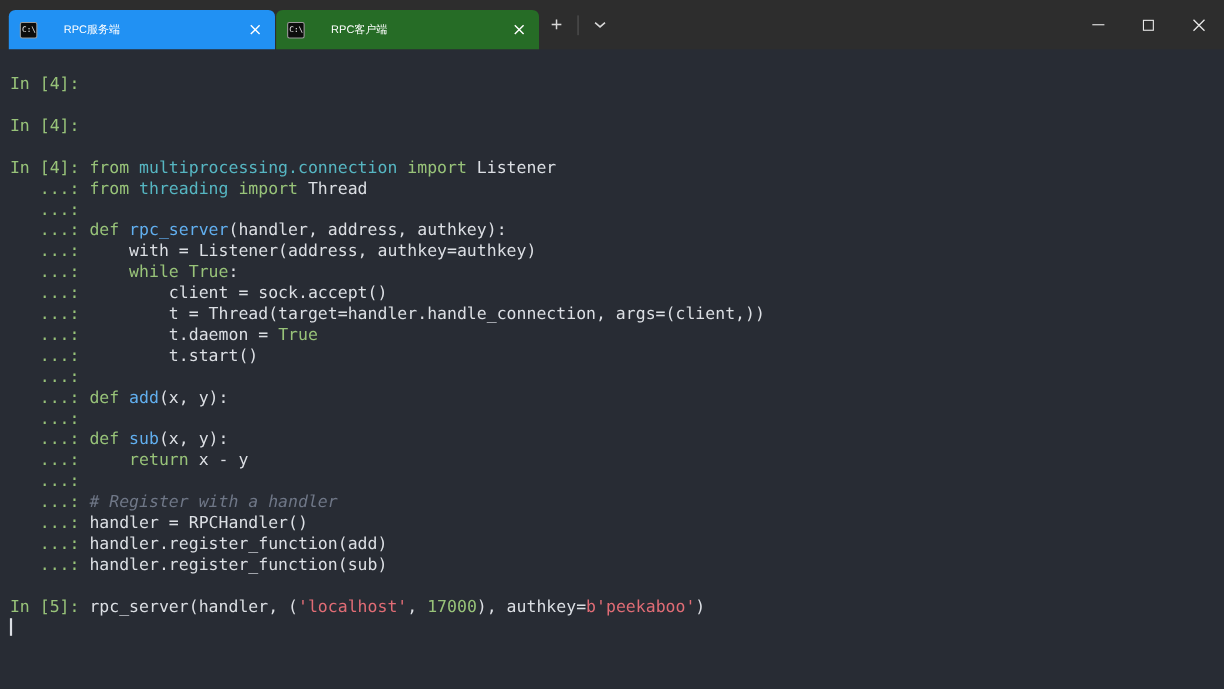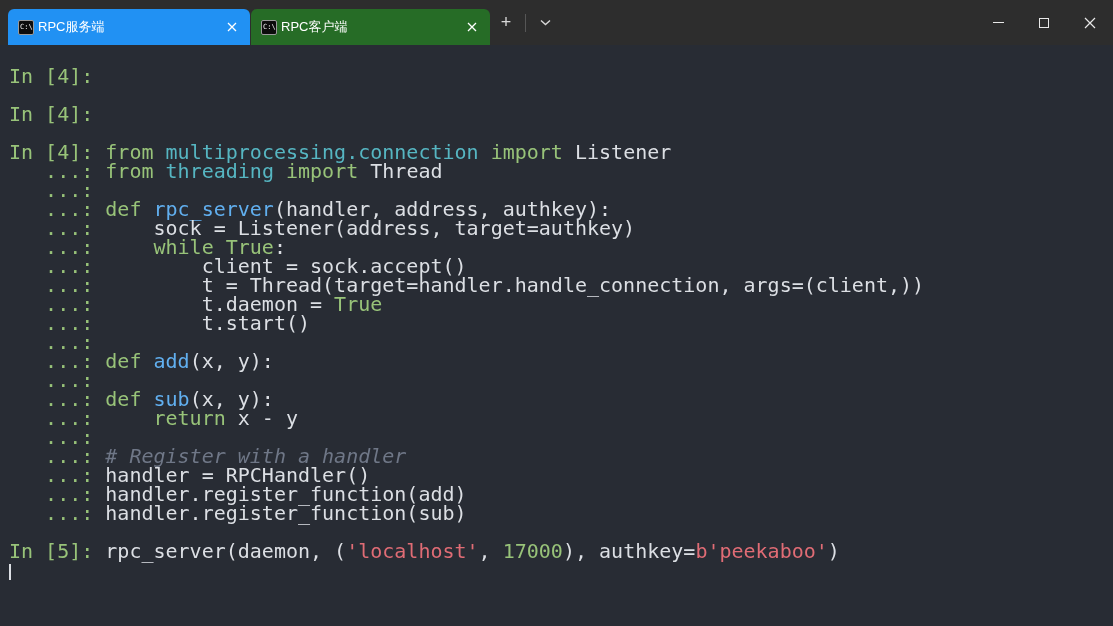--- a/index.html
+++ b/index.html
@@ -17,21 +17,21 @@
   }
   .tab + .tab { margin-left:1px; width:239px; }
   .cmd-icon {
     width:16px; height:15px; margin-left:10px; flex:0 0 auto;
     background:#0c0c0c; border:1px solid #9a9a9a; border-radius:2px;
     display:flex; align-items:center; padding-left:1px;
     font-family:"DejaVu Sans Mono","Liberation Mono",monospace;
     font-size:7px; line-height:7px; color:#f0f0f0; overflow:hidden;
   }
   .tab-label {
-    margin-left:4px; flex:1; font-size:13px; white-space:nowrap;
+    margin-left:24px; flex:1; font-size:10px; white-space:nowrap;
     overflow:hidden; text-overflow:ellipsis;
   }
   .tab-close {
     width:22px; height:22px; margin-right:7px; flex:0 0 auto; border-radius:4px;
     display:flex; align-items:center; justify-content:center; cursor:pointer;
   }
   .icon-x { stroke:#ffffff; stroke-width:1.3; fill:none; }
   .bar-btn {
     align-self:center; width:32px; height:28px; border-radius:4px;
     display:flex; align-items:center; justify-content:center;
@@ -44,21 +44,21 @@
   .win-btn { width:46px; height:100%; display:flex; align-items:center; justify-content:center; cursor:pointer; }
   .min-glyph { width:11px; height:1px; background:#e8e8e8; }
   .max-glyph { width:10px; height:10px; border:1px solid #e8e8e8; }
   .win-x { stroke:#e8e8e8; stroke-width:1.2; fill:none; }
   
   .terminal {
     position:absolute; top:45px; left:0; right:0; bottom:0;
     background:var(--background,#282c34);
     padding:22px 6px 0 9px;
     font-family:"DejaVu Sans Mono","Liberation Mono",monospace;
-    font-size:20px; line-height:19px; cursor:text;
+    font-size:15px; line-height:19px; cursor:text;
   }
   .term-line { white-space:pre; height:19px; min-height:19px; }
   .seg-fg      { color:var(--foreground,#dcdfe4); }
   .seg-green   { color:var(--green,#98c379); }
   .seg-cyan    { color:var(--cyan,#56b6c2); }
   .seg-blue    { color:var(--blue,#61afef); }
   .seg-red     { color:var(--red,#e06c75); }
   .seg-comment { color:var(--comment,#6f7787); font-style:italic; }
   .cursor {
     display:inline-block; width:2px; height:16px; margin-bottom:-3px;
@@ -120,32 +120,32 @@
 
 <div class="terminal">
     <div class="term-line"><span class="seg-green">In [4]:</span></div>
     <div class="term-line"></div>
     <div class="term-line"><span class="seg-green">In [4]:</span></div>
     <div class="term-line"></div>
     <div class="term-line"><span class="seg-green">In [4]: </span><span class="seg-green">from </span><span class="seg-cyan">multiprocessing.connection</span><span class="seg-green"> import</span><span class="seg-fg"> Listener</span></div>
     <div class="term-line"><span class="seg-green">   ...: </span><span class="seg-green">from </span><span class="seg-cyan">threading</span><span class="seg-green"> import</span><span class="seg-fg"> Thread</span></div>
     <div class="term-line"><span class="seg-green">   ...: </span></div>
     <div class="term-line"><span class="seg-green">   ...: </span><span class="seg-green">def </span><span class="seg-blue">rpc_server</span><span class="seg-fg">(handler, address, authkey):</span></div>
-    <div class="term-line"><span class="seg-green">   ...: </span><span class="seg-fg">    sock = Listener(address, target=authkey)</span></div>
+    <div class="term-line"><span class="seg-green">   ...: </span><span class="seg-fg">    with = Listener(address, authkey=authkey)</span></div>
     <div class="term-line"><span class="seg-green">   ...: </span><span class="seg-fg">    </span><span class="seg-green">while True</span><span class="seg-fg">:</span></div>
     <div class="term-line"><span class="seg-green">   ...: </span><span class="seg-fg">        client = sock.accept()</span></div>
     <div class="term-line"><span class="seg-green">   ...: </span><span class="seg-fg">        t = Thread(target=handler.handle_connection, args=(client,))</span></div>
     <div class="term-line"><span class="seg-green">   ...: </span><span class="seg-fg">        t.daemon = </span><span class="seg-green">True</span></div>
     <div class="term-line"><span class="seg-green">   ...: </span><span class="seg-fg">        t.start()</span></div>
     <div class="term-line"><span class="seg-green">   ...: </span></div>
     <div class="term-line"><span class="seg-green">   ...: </span><span class="seg-green">def </span><span class="seg-blue">add</span><span class="seg-fg">(x, y):</span></div>
     <div class="term-line"><span class="seg-green">   ...: </span></div>
     <div class="term-line"><span class="seg-green">   ...: </span><span class="seg-green">def </span><span class="seg-blue">sub</span><span class="seg-fg">(x, y):</span></div>
     <div class="term-line"><span class="seg-green">   ...: </span><span class="seg-fg">    </span><span class="seg-green">return</span><span class="seg-fg"> x - y</span></div>
     <div class="term-line"><span class="seg-green">   ...: </span></div>
     <div class="term-line"><span class="seg-green">   ...: </span><span class="seg-comment"># Register with a handler</span></div>
     <div class="term-line"><span class="seg-green">   ...: </span><span class="seg-fg">handler = RPCHandler()</span></div>
     <div class="term-line"><span class="seg-green">   ...: </span><span class="seg-fg">handler.register_function(add)</span></div>
     <div class="term-line"><span class="seg-green">   ...: </span><span class="seg-fg">handler.register_function(sub)</span></div>
     <div class="term-line"></div>
-    <div class="term-line"><span class="seg-green">In [5]: </span><span class="seg-fg">rpc_server(daemon, (</span><span class="seg-red">'localhost'</span><span class="seg-fg">, </span><span class="seg-green">17000</span><span class="seg-fg">), authkey=</span><span class="seg-red">b'peekaboo'</span><span class="seg-fg">)</span></div>
+    <div class="term-line"><span class="seg-green">In [5]: </span><span class="seg-fg">rpc_server(handler, (</span><span class="seg-red">'localhost'</span><span class="seg-fg">, </span><span class="seg-green">17000</span><span class="seg-fg">), authkey=</span><span class="seg-red">b'peekaboo'</span><span class="seg-fg">)</span></div>
     <div class="term-line"><span class="cursor"></span></div>
   </div>
 
 </body></html>

